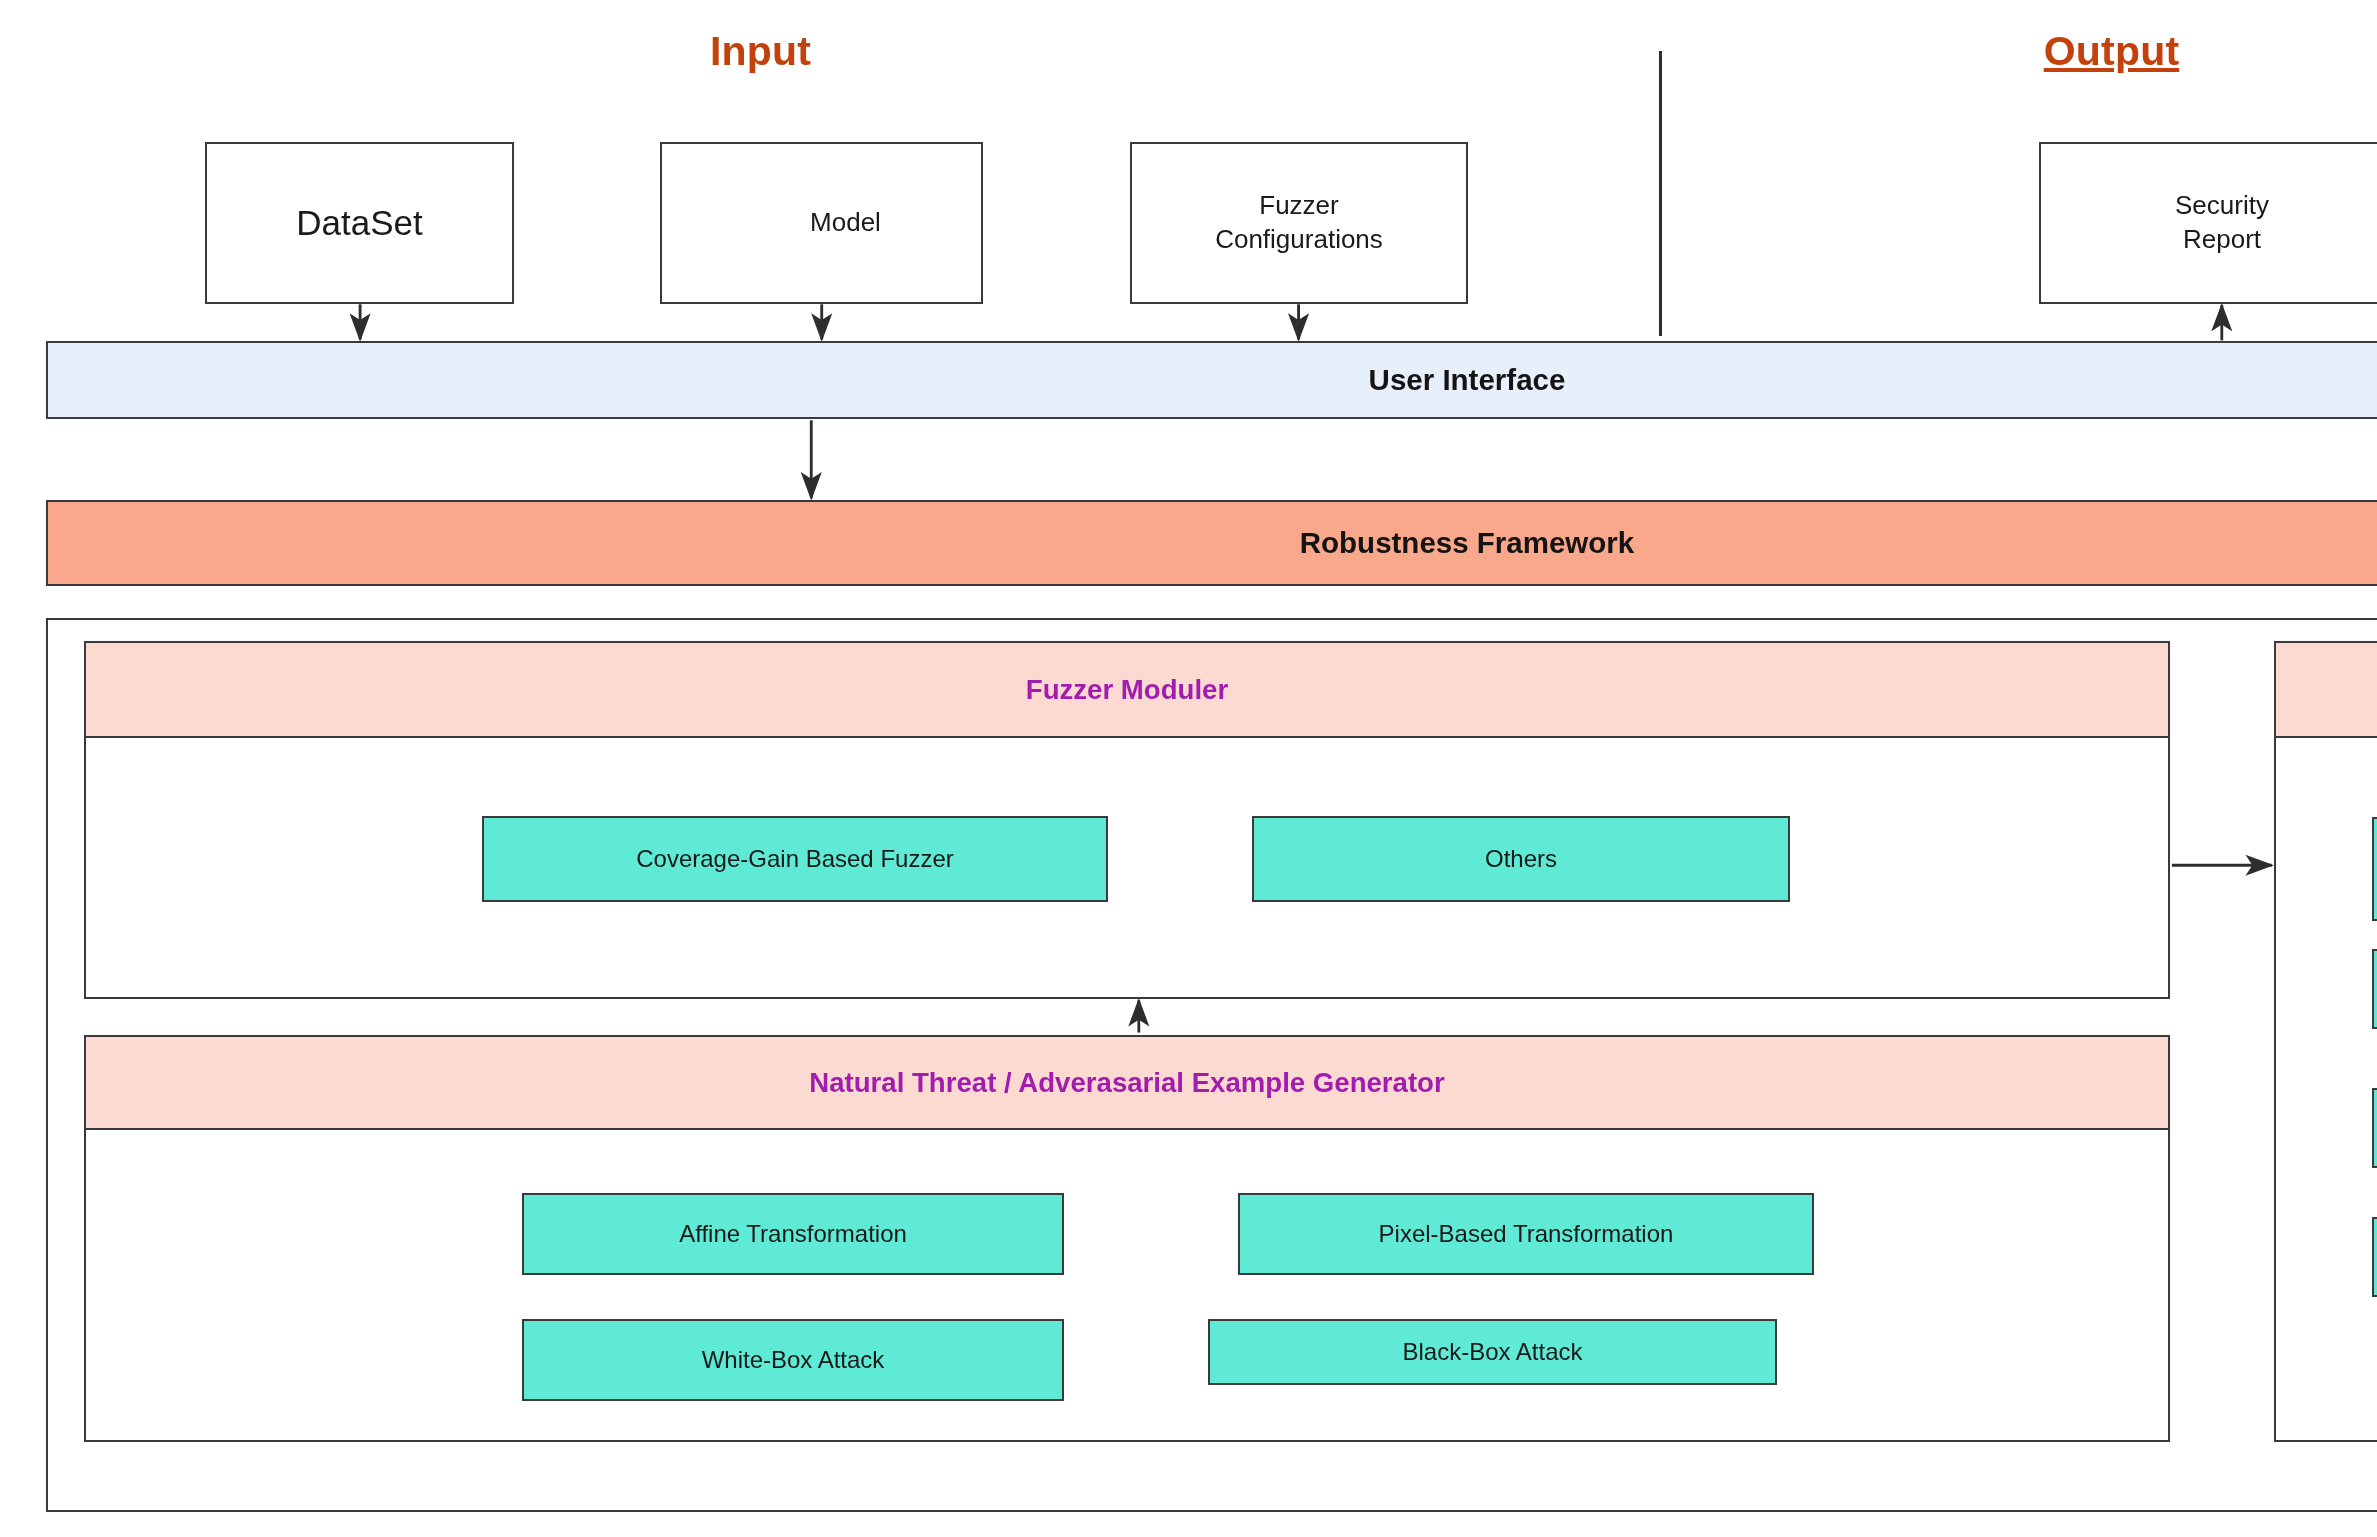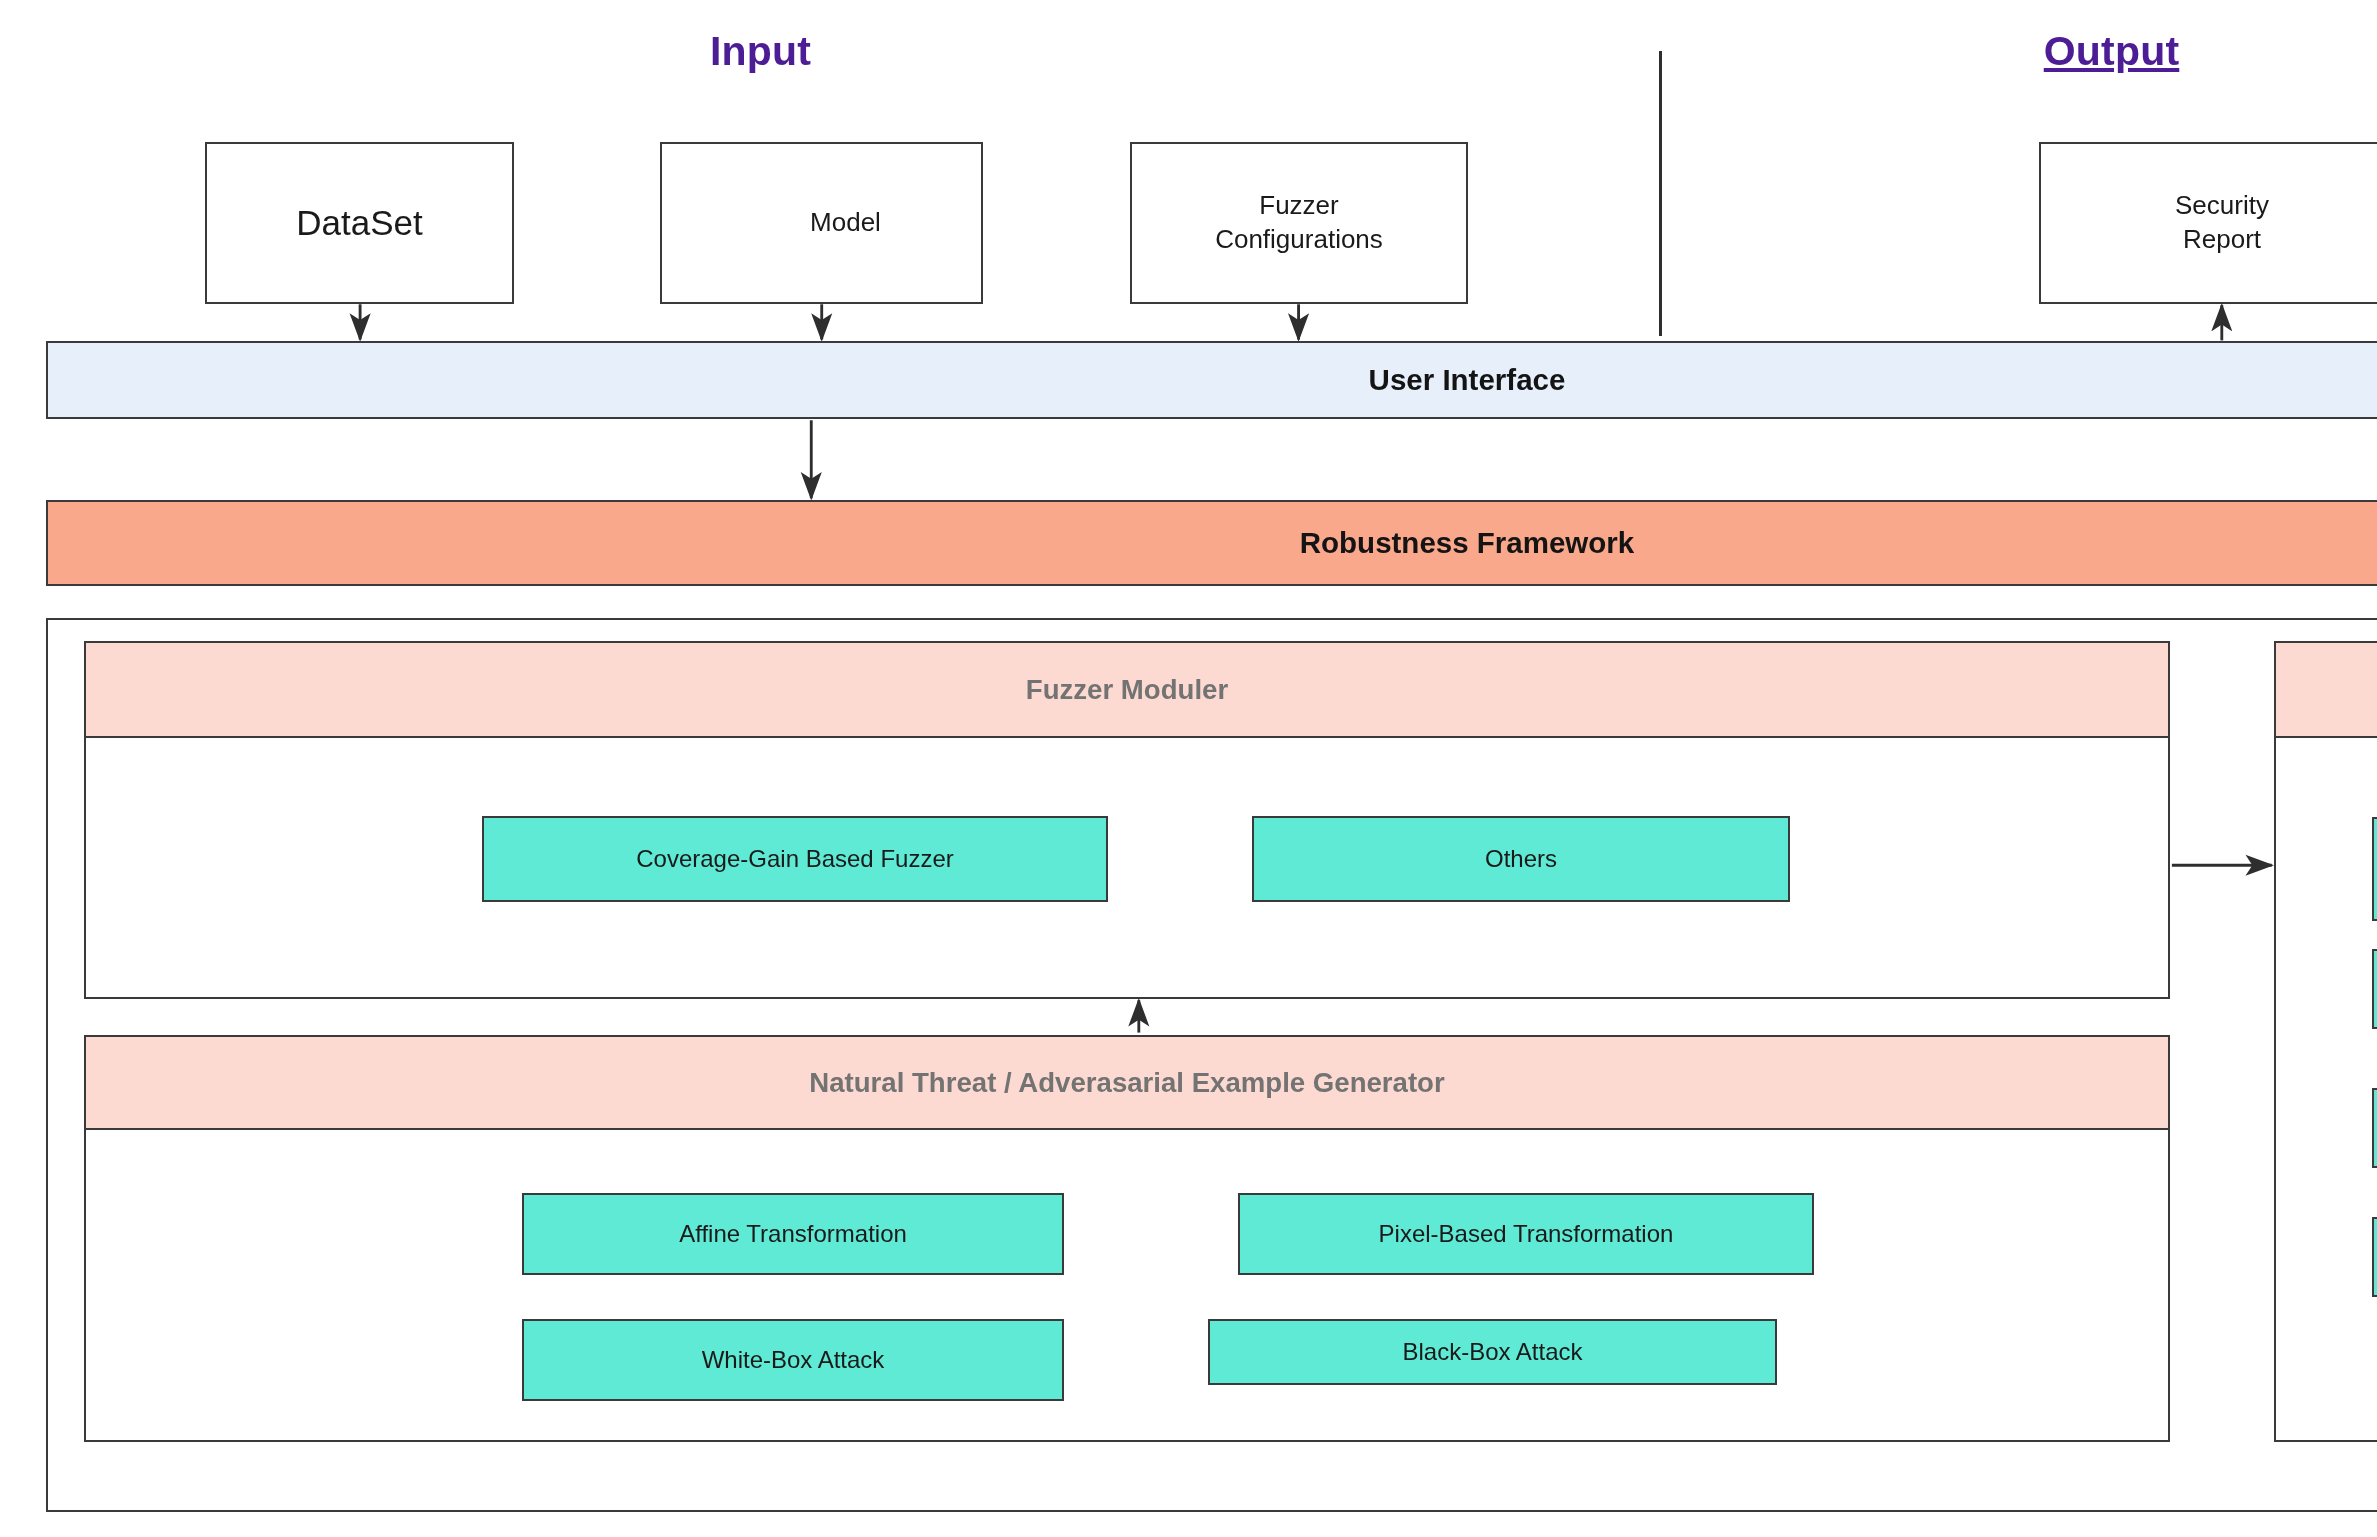--- a/index.html
+++ b/index.html
@@ -28,21 +28,21 @@
   }
   .label{ display:block; }
 
   
   .sectiontitle{
     position:absolute;
     font-weight:bold;
     font-size:41px;
     letter-spacing:0.2px;
     text-align:center;
-    color:#4c1d95;
+    color:#c2410c;
   }
 
   
   .band{
     position:absolute;
     box-sizing:border-box;
     border:2.4px solid #3a3a3a;
     display:flex;
     align-items:center;
     justify-content:center;
@@ -60,21 +60,21 @@
   }
   .panel-head{
     box-sizing:border-box;
     width:100%;
     border-bottom:2.4px solid #3a3a3a;
     display:flex;
     align-items:center;
     justify-content:center;
     font-weight:bold;
     font-size:27.6px;
-    color:#737373;
+    color:#a21caf;
   }
 
   .chip{
     position:absolute;
     box-sizing:border-box;
     border:2.4px solid #3a3a3a;
     background:#5eead4;
     display:flex;
     align-items:center;
     justify-content:center;

